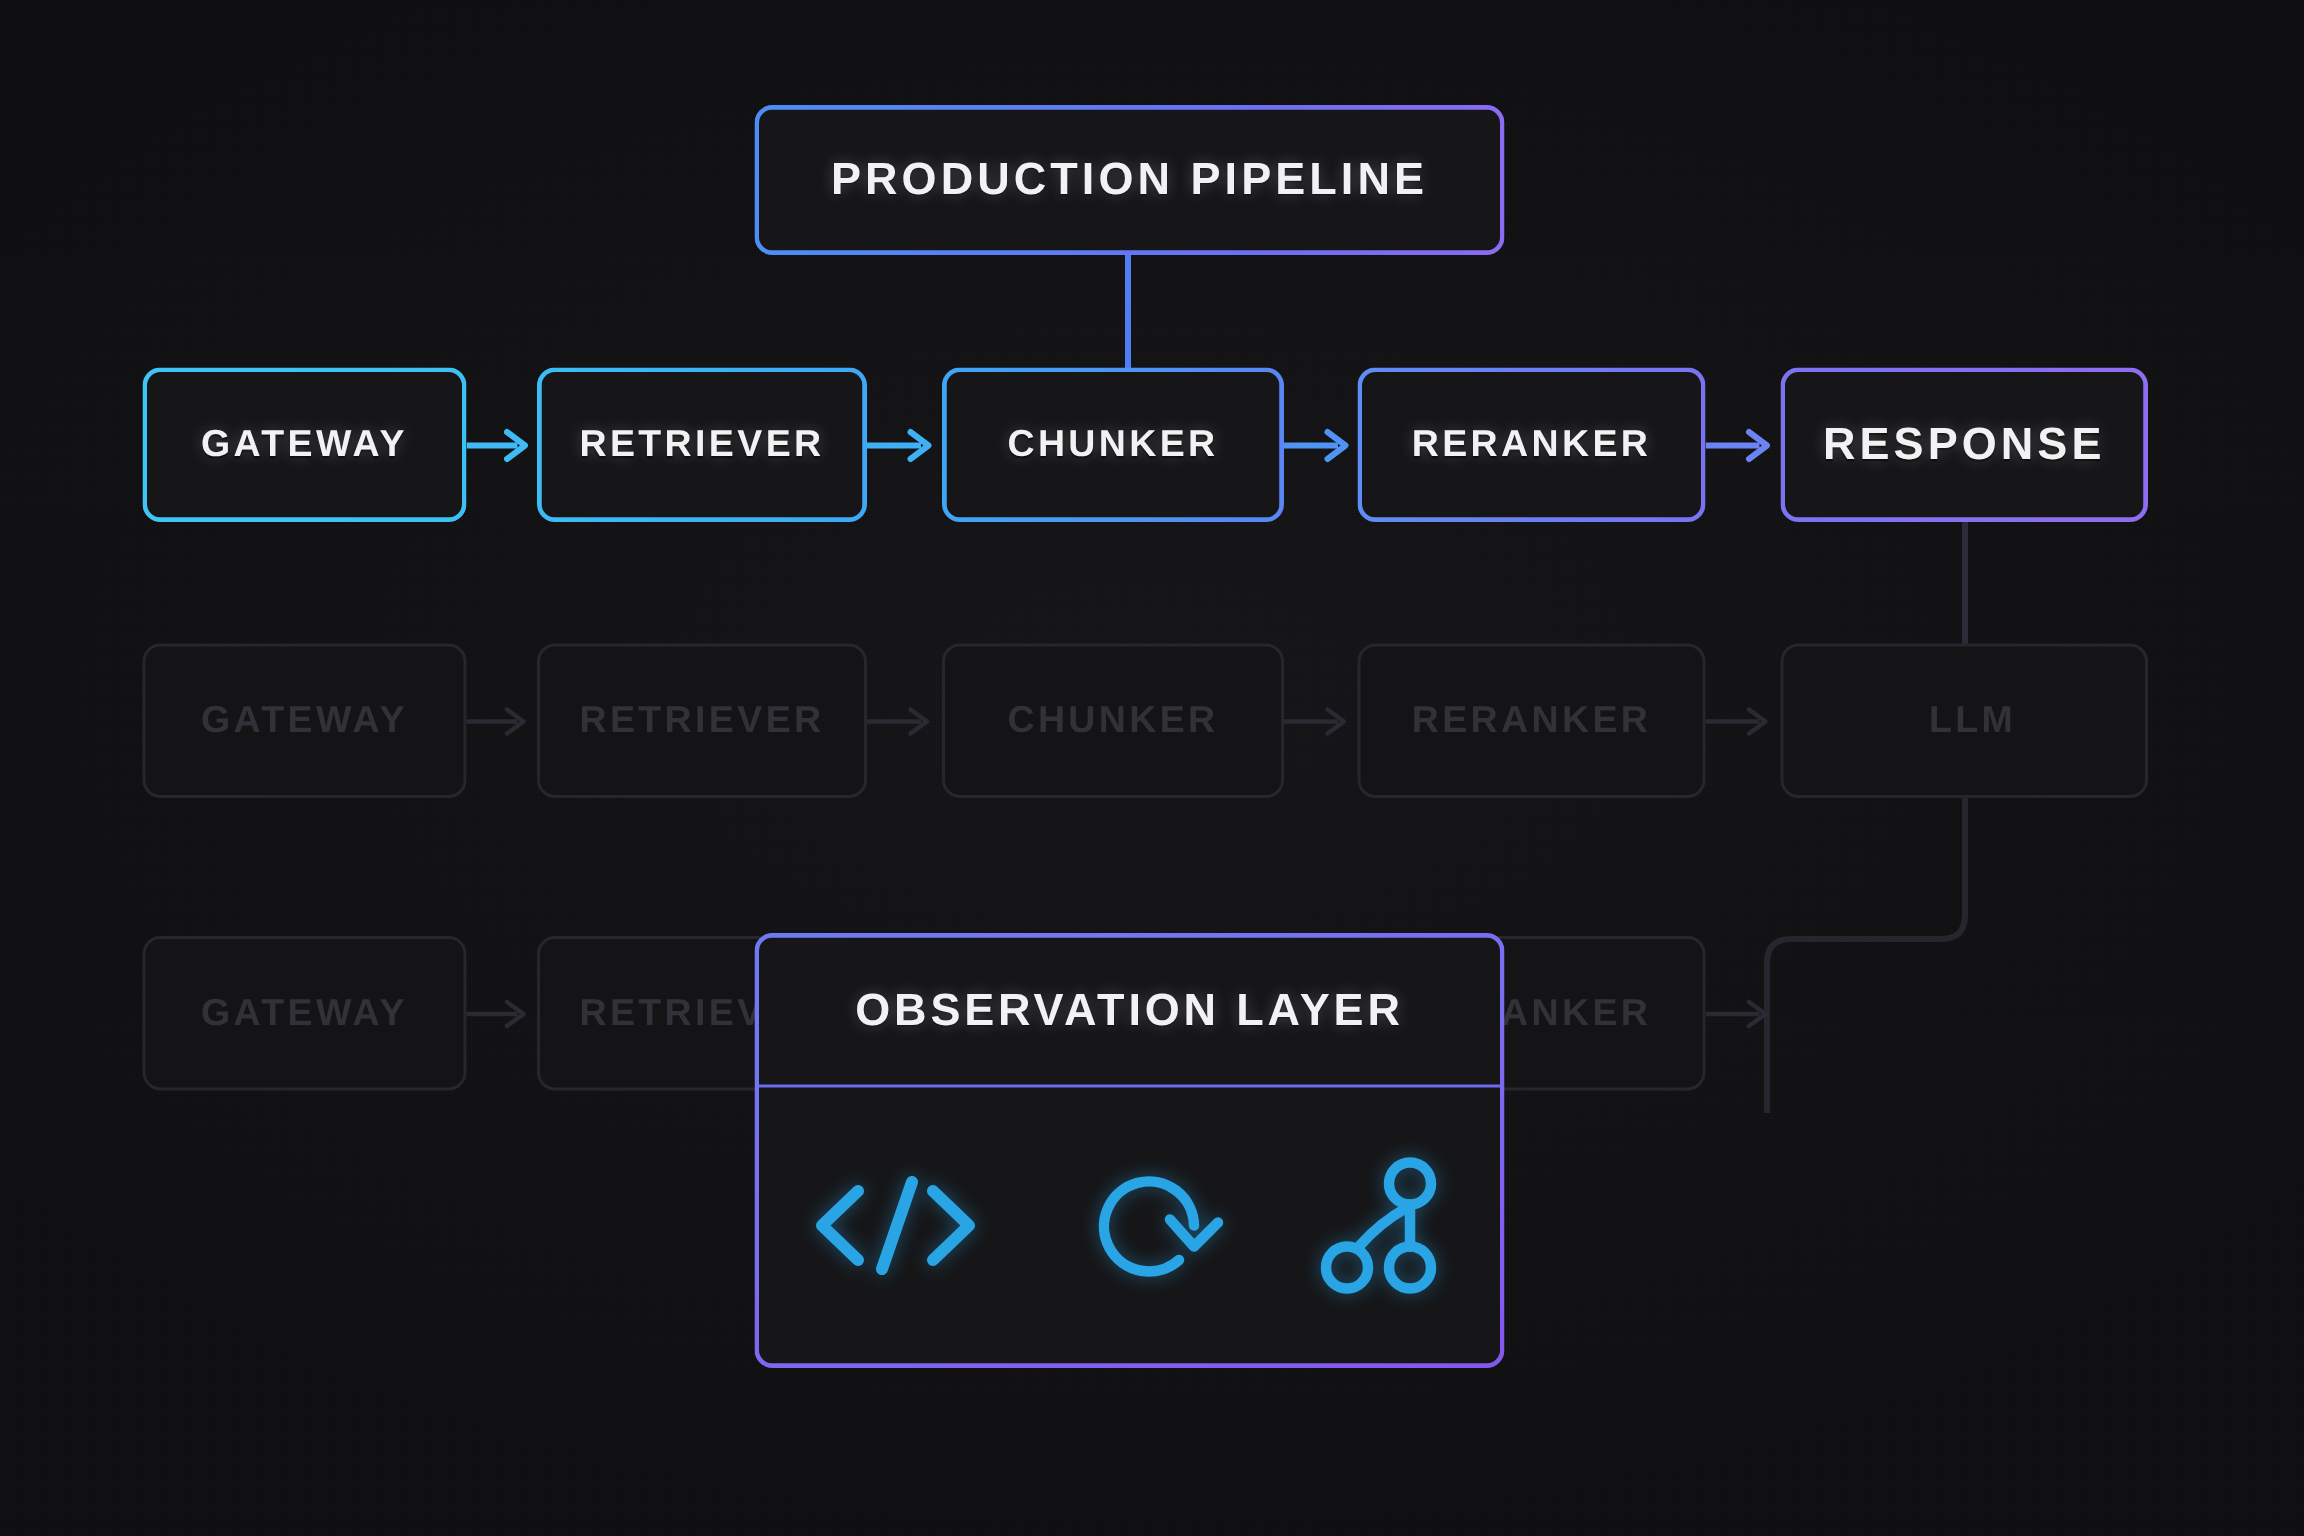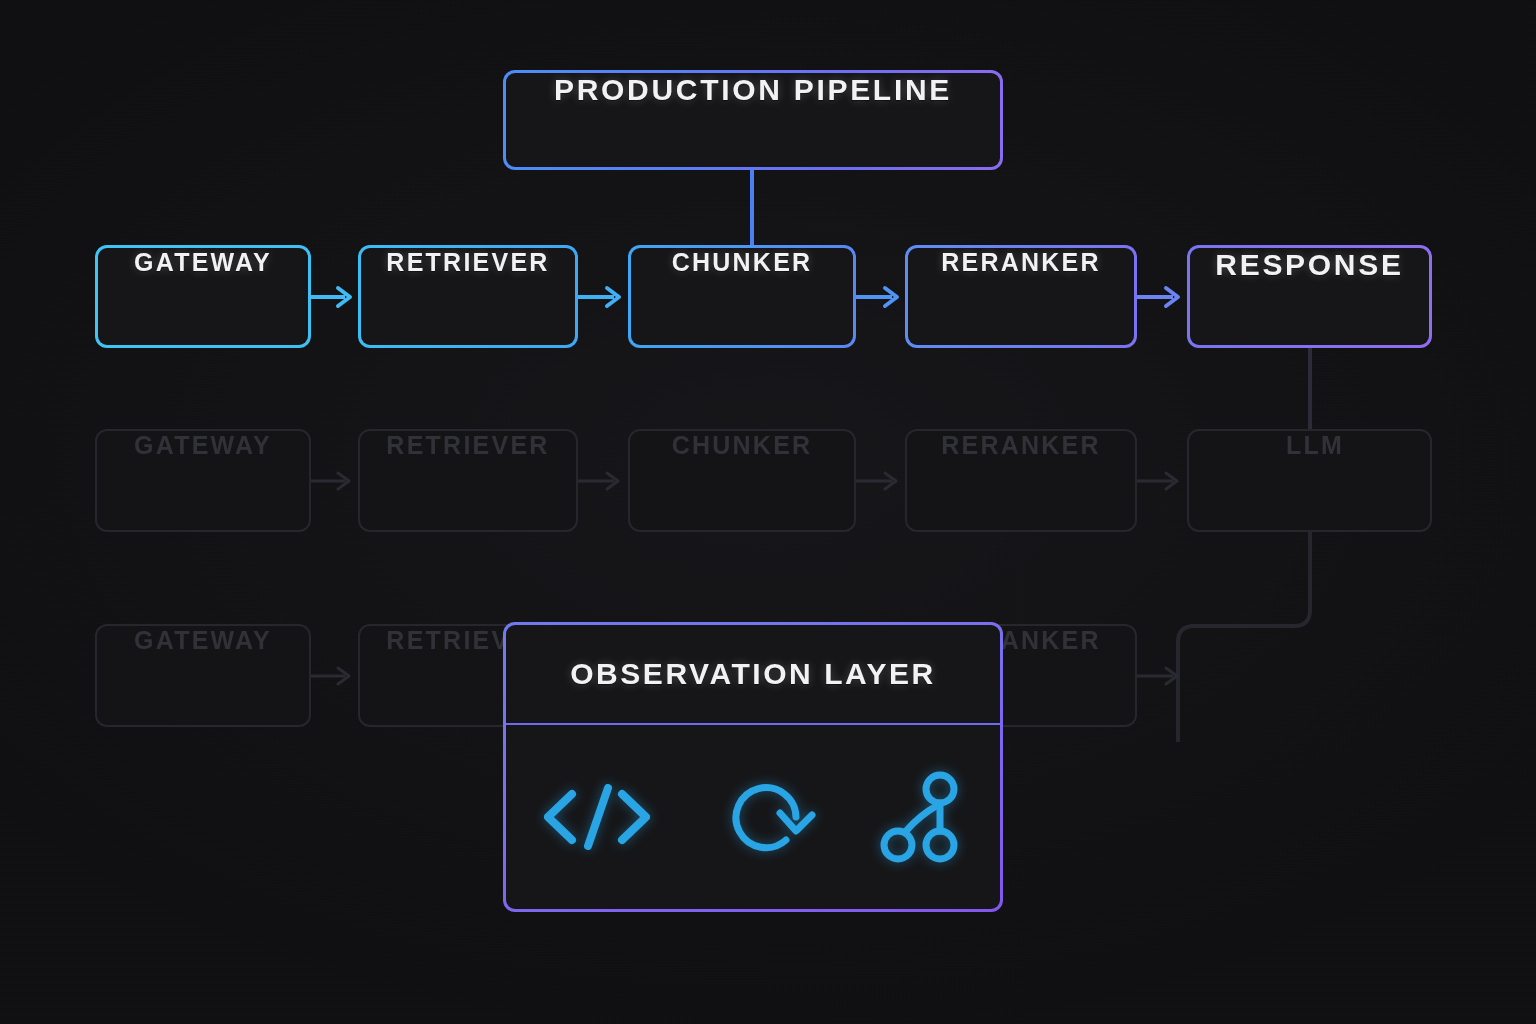--- a/index.html
+++ b/index.html
@@ -26,21 +26,21 @@
   .canvas{ position:absolute; inset:0; z-index:2; }
 
   
   .wires{ position:absolute; inset:0; z-index:3; }
 
   
   .node{
     position:absolute;
     border-radius:12px;
     background:#161618;
-    display:flex; justify-content:center;
+    display:flex; align-items:center; justify-content:center;
     letter-spacing:.09em;
     font-weight:700;
   }
 
   
   .node.live{
     border:3px solid transparent;
     background:
       linear-gradient(#161618,#161618) padding-box,
       var(--edge) border-box;

